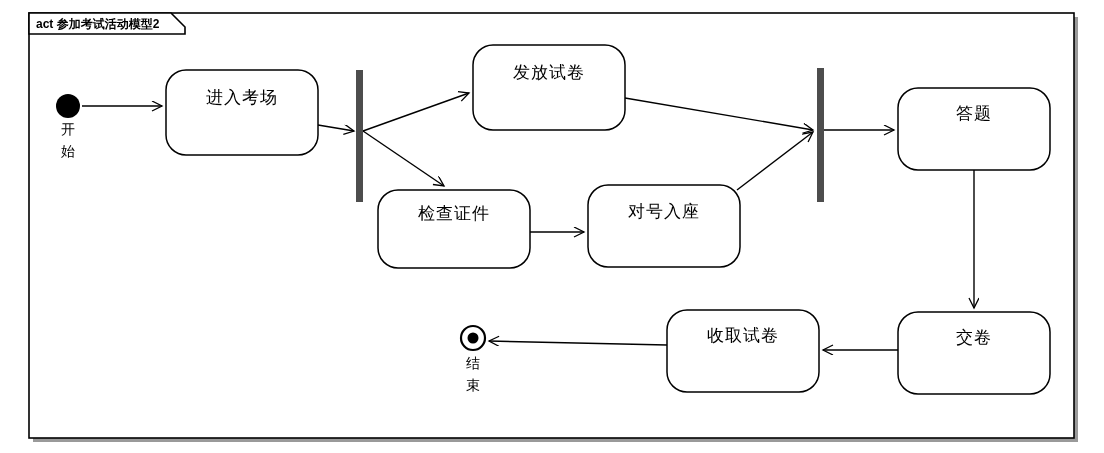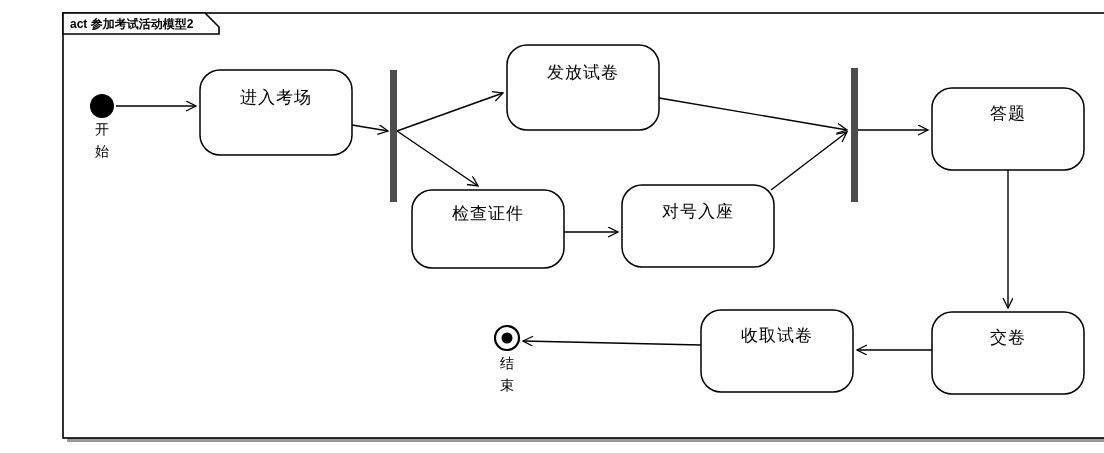--- a/index.html
+++ b/index.html
@@ -11,21 +11,20 @@
     width: 1104px;
     height: 453px;
     font-family: "Liberation Sans", sans-serif;
     overflow: hidden;
   }
   #canvas {
     position: relative;
     width: 1028px;
     height: 453px;
     background: #ffffff;
-    margin-left: 34px;
   }
   svg.diagram-layer {
     position: absolute;
     left: 0;
     top: 0;
     width: 1104px;
     height: 453px;
   }
   .frame-label-text {
     font-family: "Liberation Sans", sans-serif;

